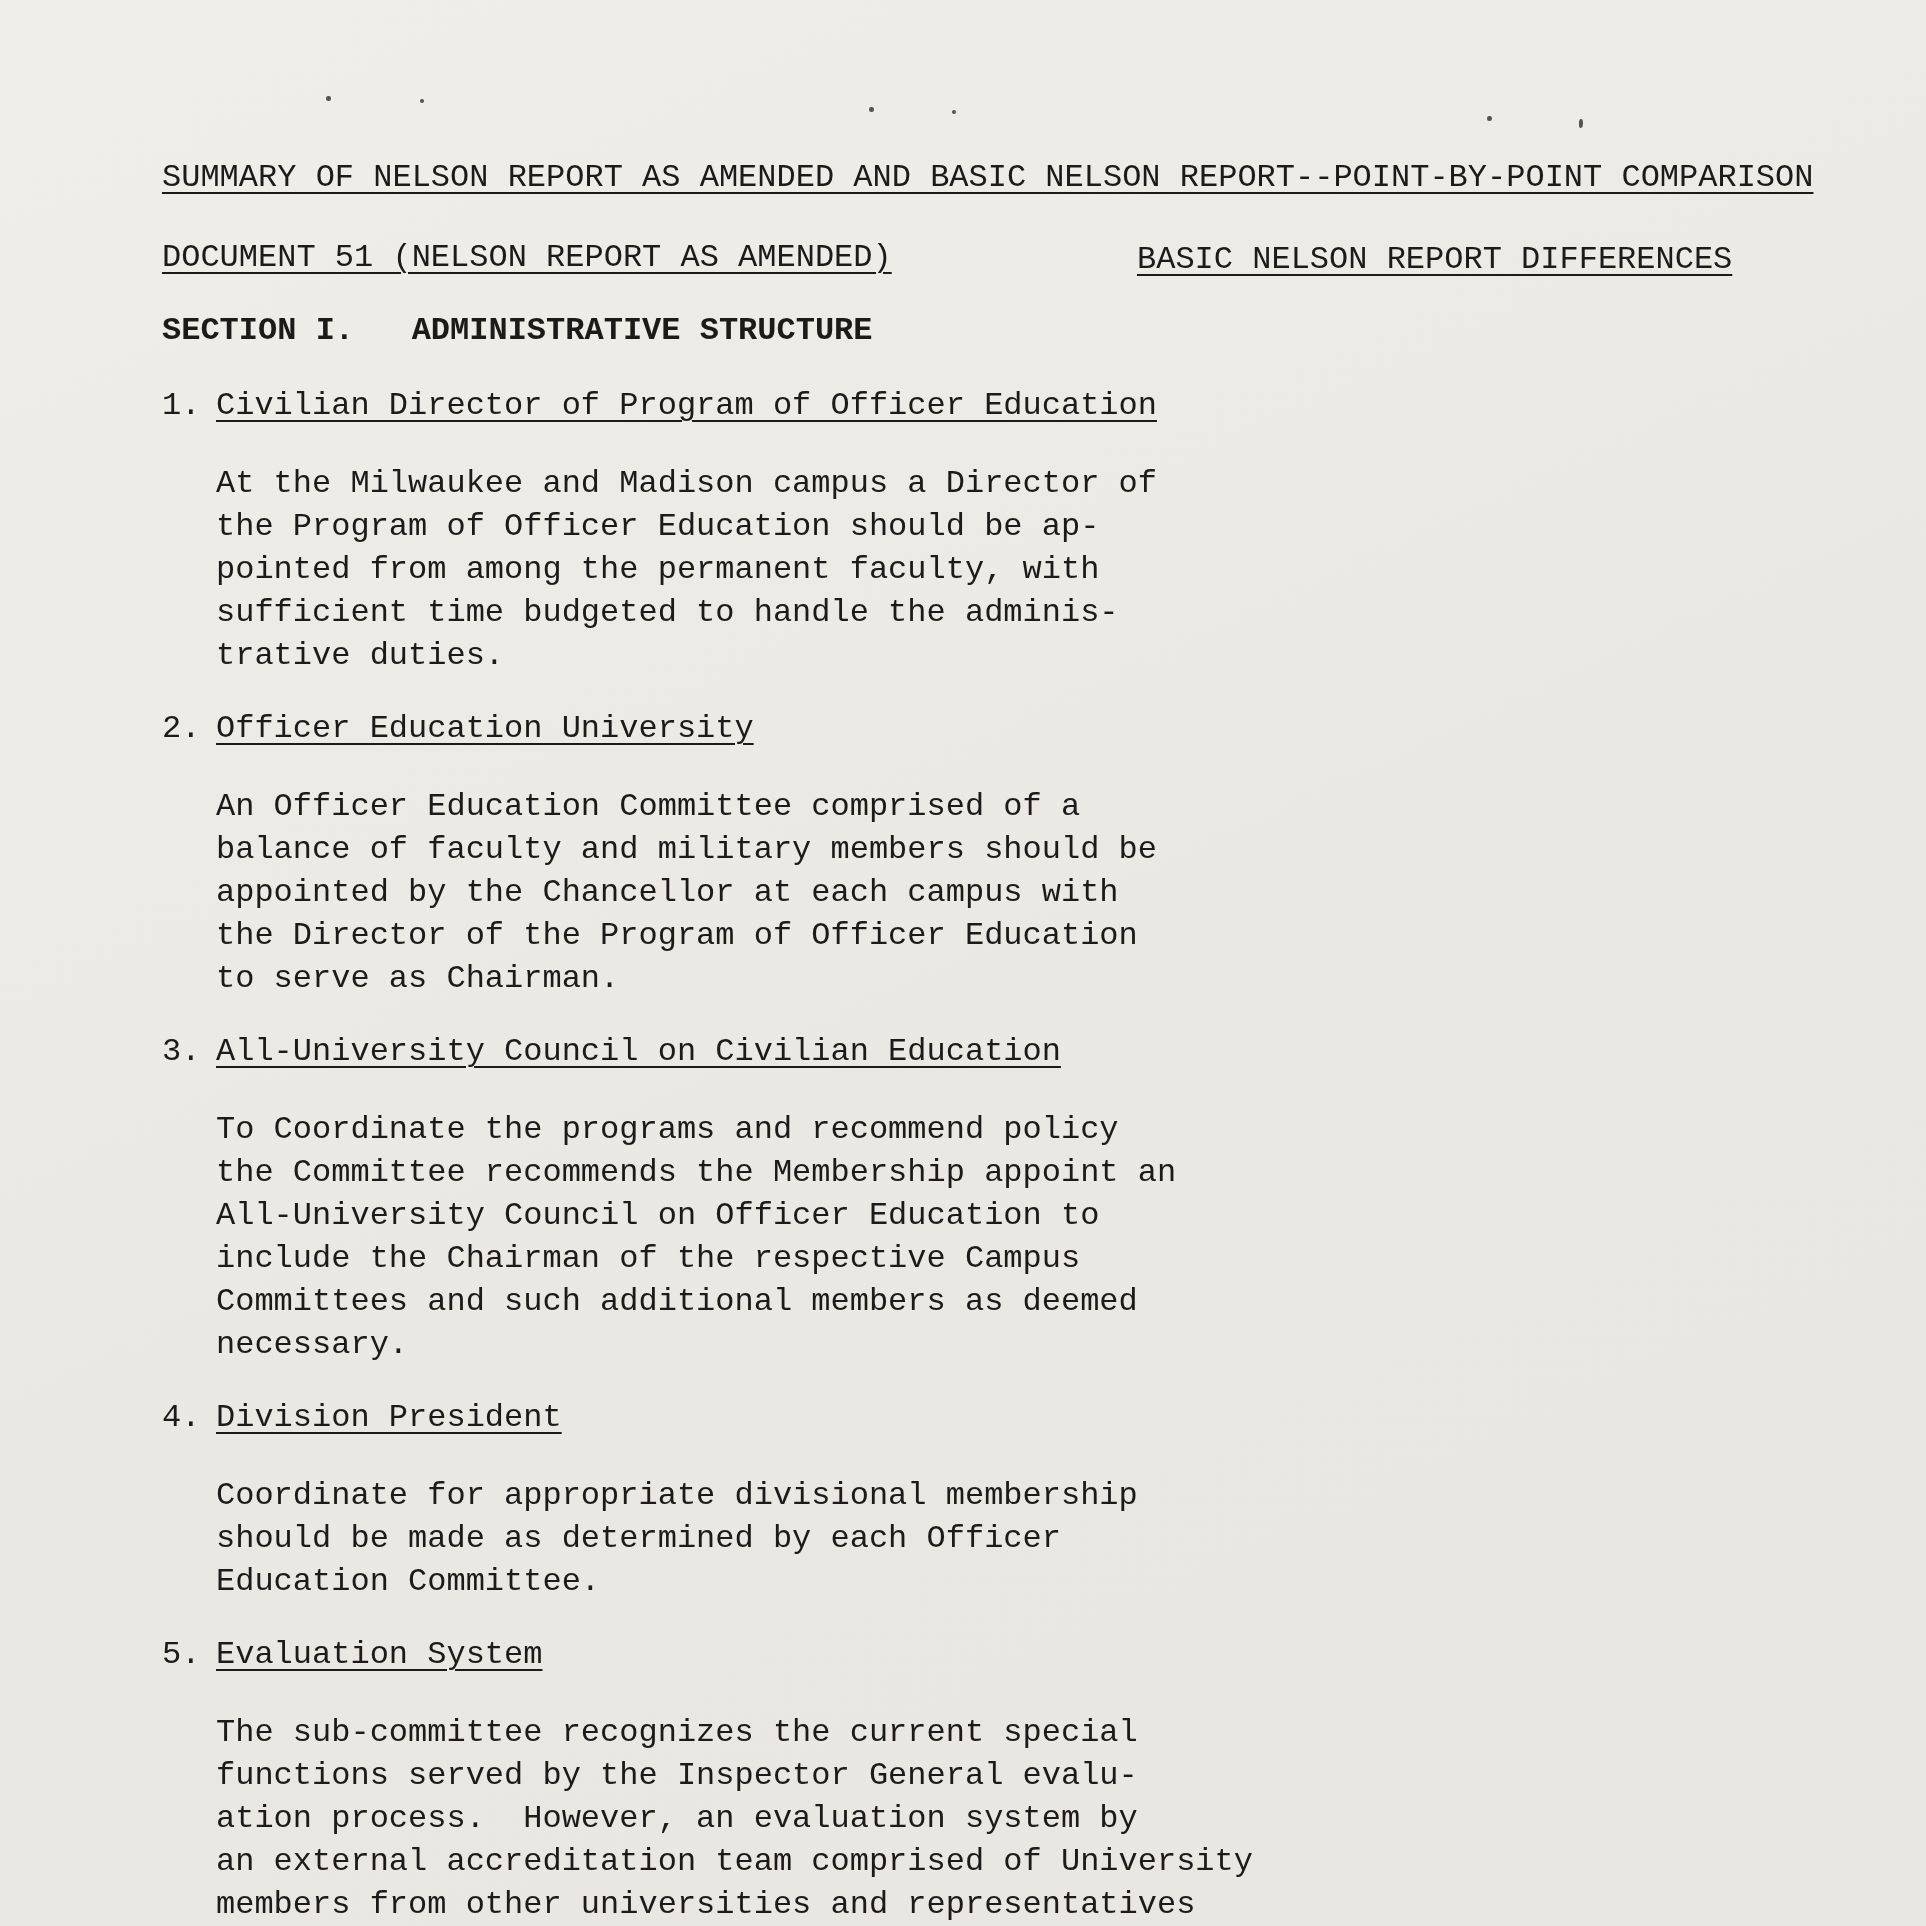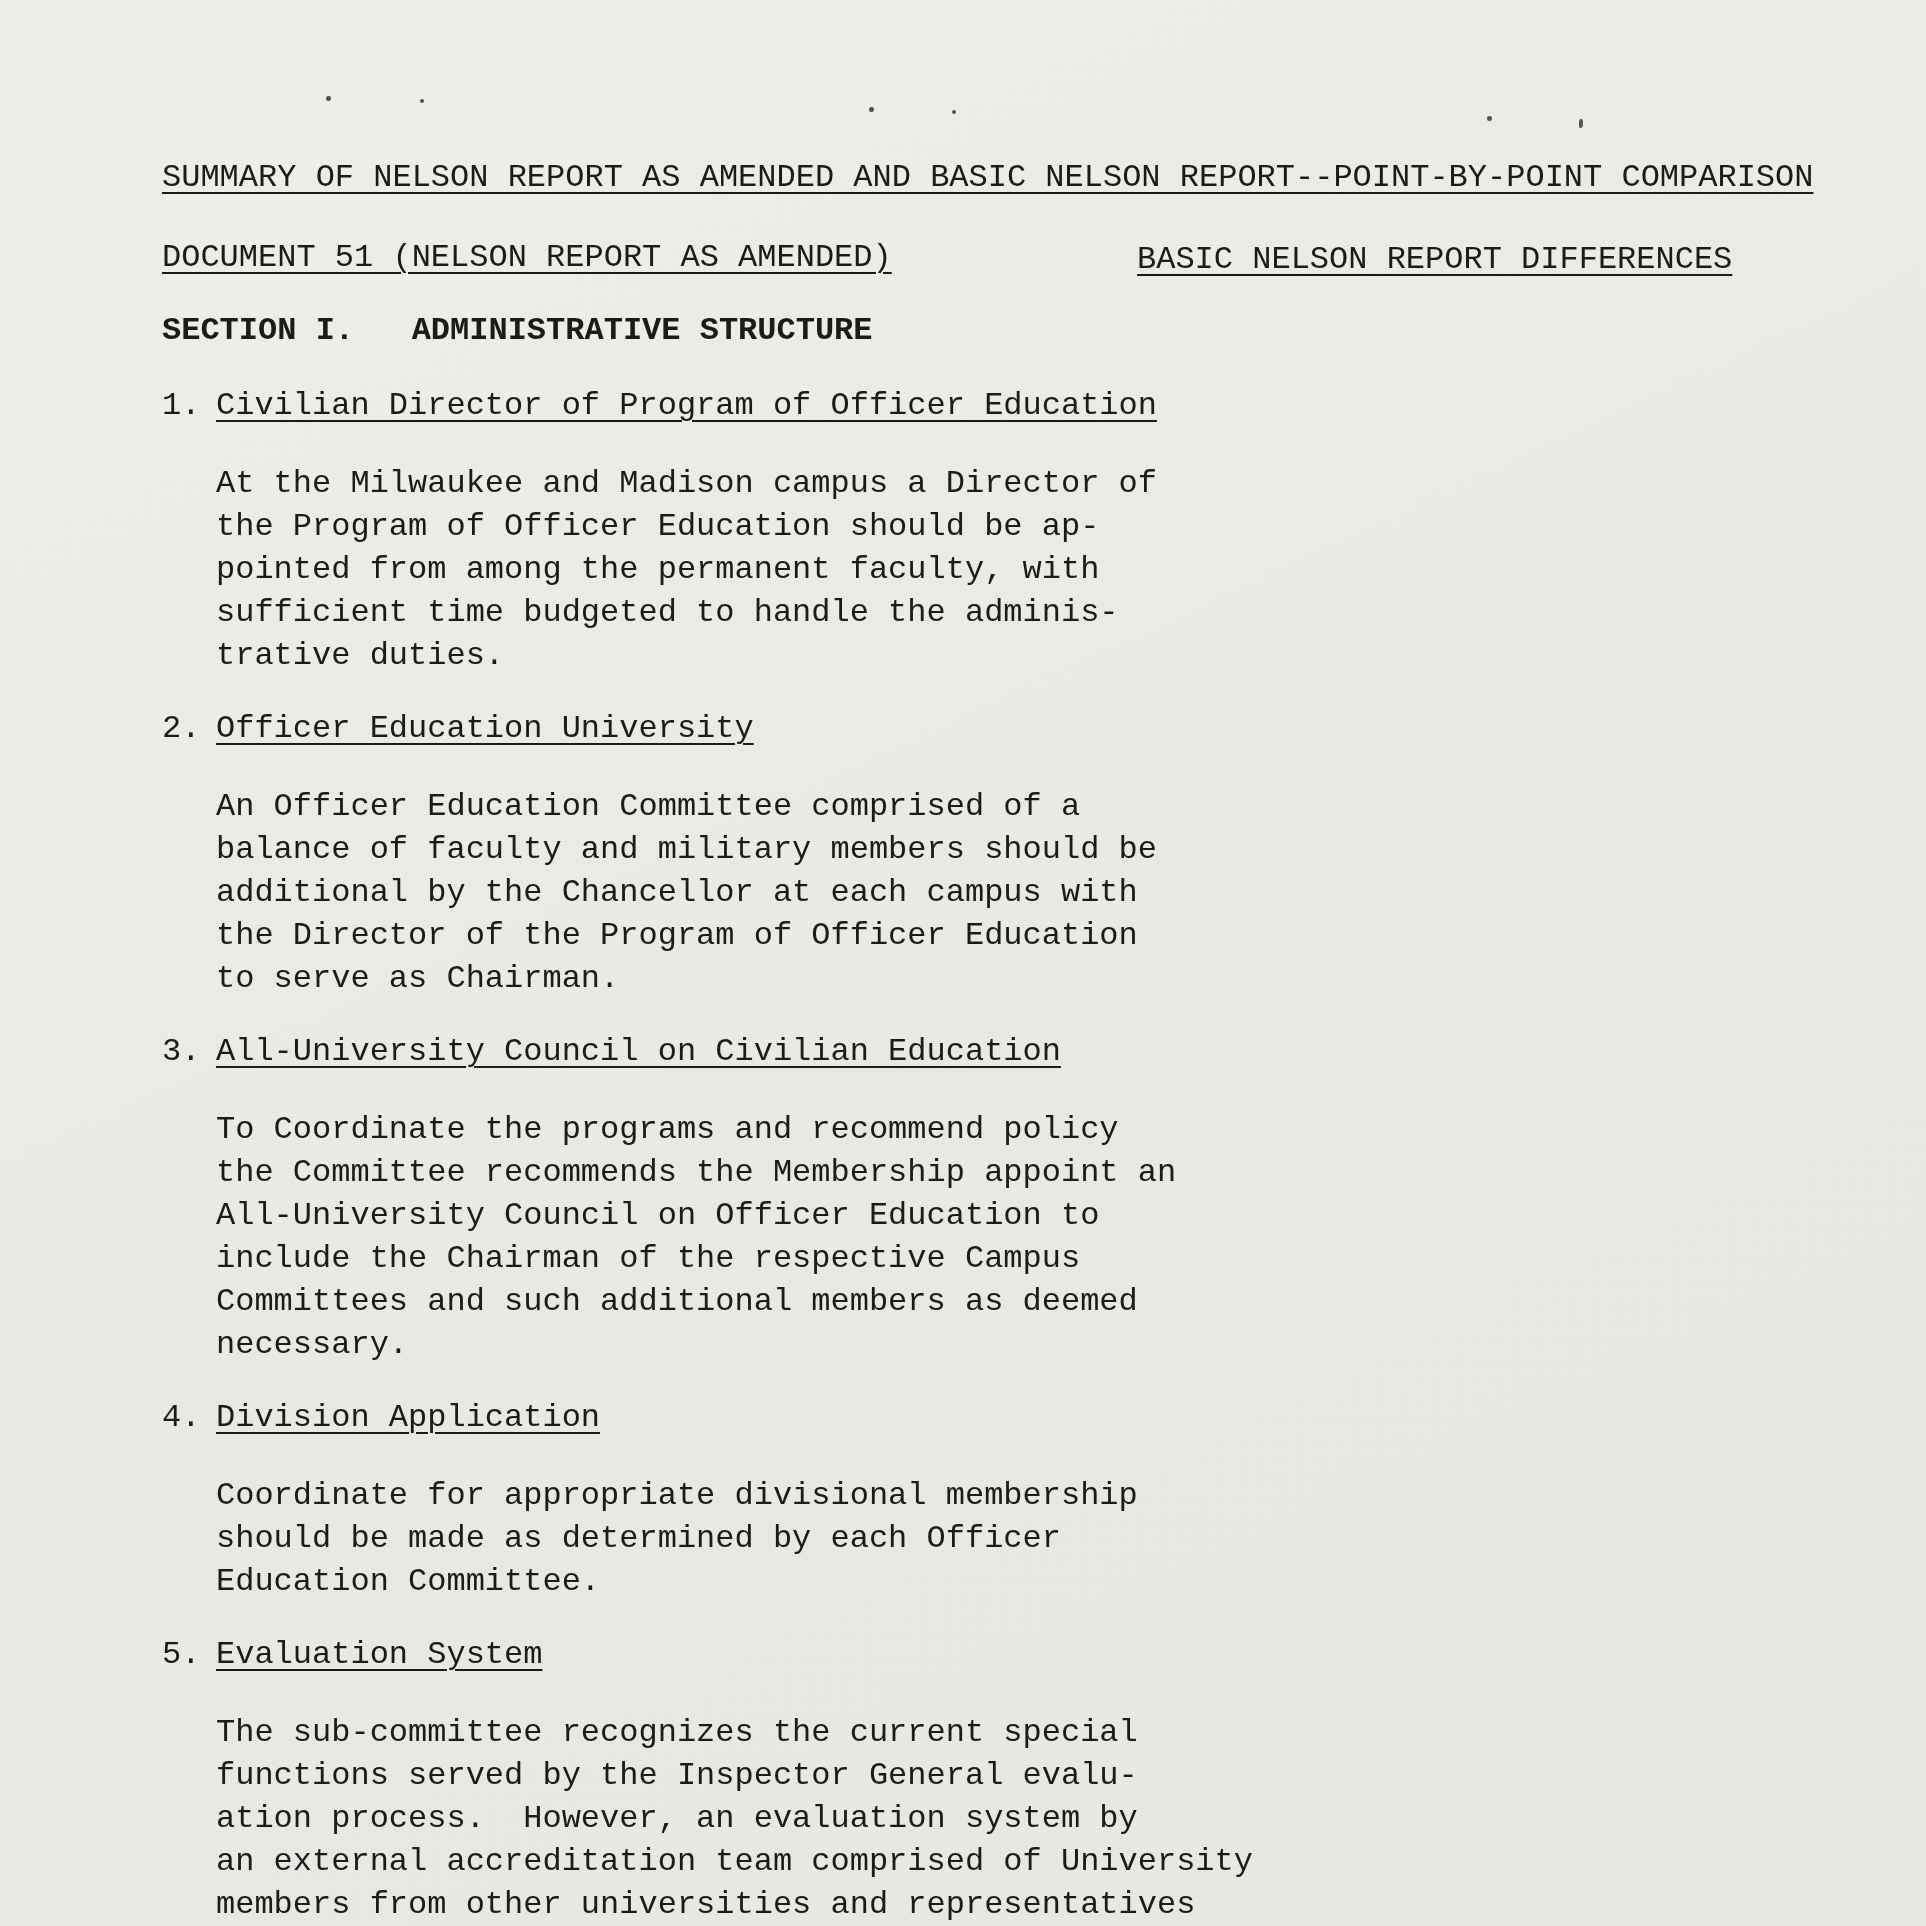--- a/index.html
+++ b/index.html
@@ -120,21 +120,21 @@
   </div>
 
   <div class="item">
     <div class="item-heading">
       <span class="item-number">2.</span>
       <span class="item-title underlined">Officer Education University</span>
     </div>
     <div class="item-body-row">
       <div class="item-body">An Officer Education Committee comprised of a
 balance of faculty and military members should be
-additional by the Chancellor at each campus with
+appointed by the Chancellor at each campus with
 the Director of the Program of Officer Education
 to serve as Chairman.</div>
     </div>
   </div>
 
   <div class="item">
     <div class="item-heading">
       <span class="item-number">3.</span>
       <span class="item-title underlined">All-University Council on Civilian Education</span>
     </div>
@@ -144,21 +144,21 @@
 All-University Council on Officer Education to
 include the Chairman of the respective Campus
 Committees and such additional members as deemed
 necessary.</div>
     </div>
   </div>
 
   <div class="item">
     <div class="item-heading">
       <span class="item-number">4.</span>
-      <span class="item-title underlined">Division Application</span>
+      <span class="item-title underlined">Division President</span>
     </div>
     <div class="item-body-row">
       <div class="item-body">Coordinate for appropriate divisional membership
 should be made as determined by each Officer
 Education Committee.</div>
     </div>
   </div>
 
   <div class="item">
     <div class="item-heading">

